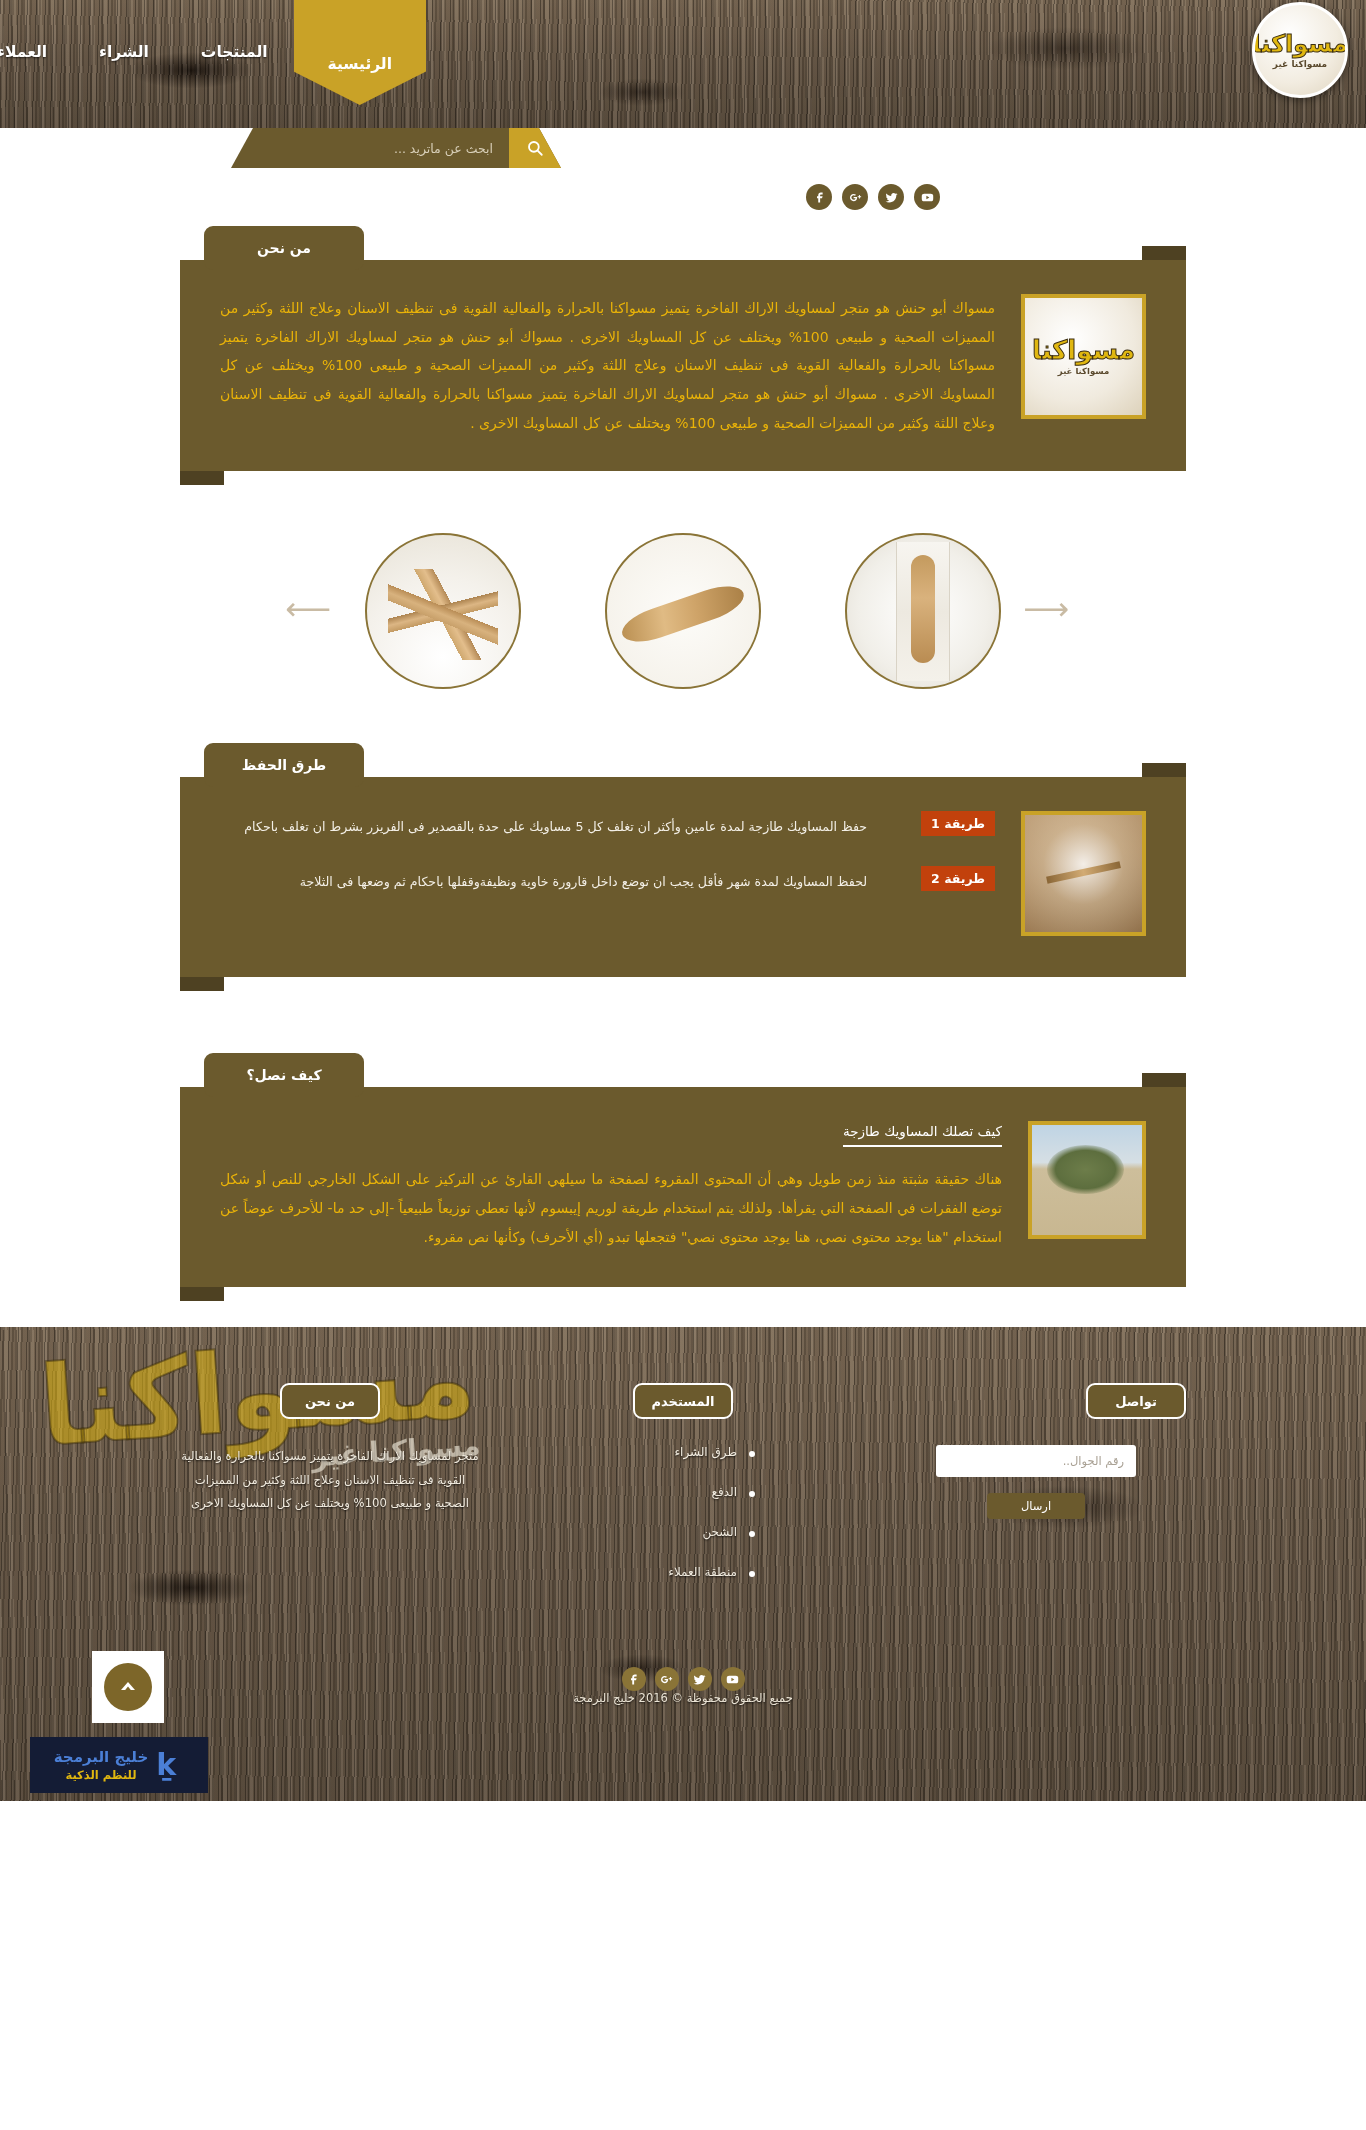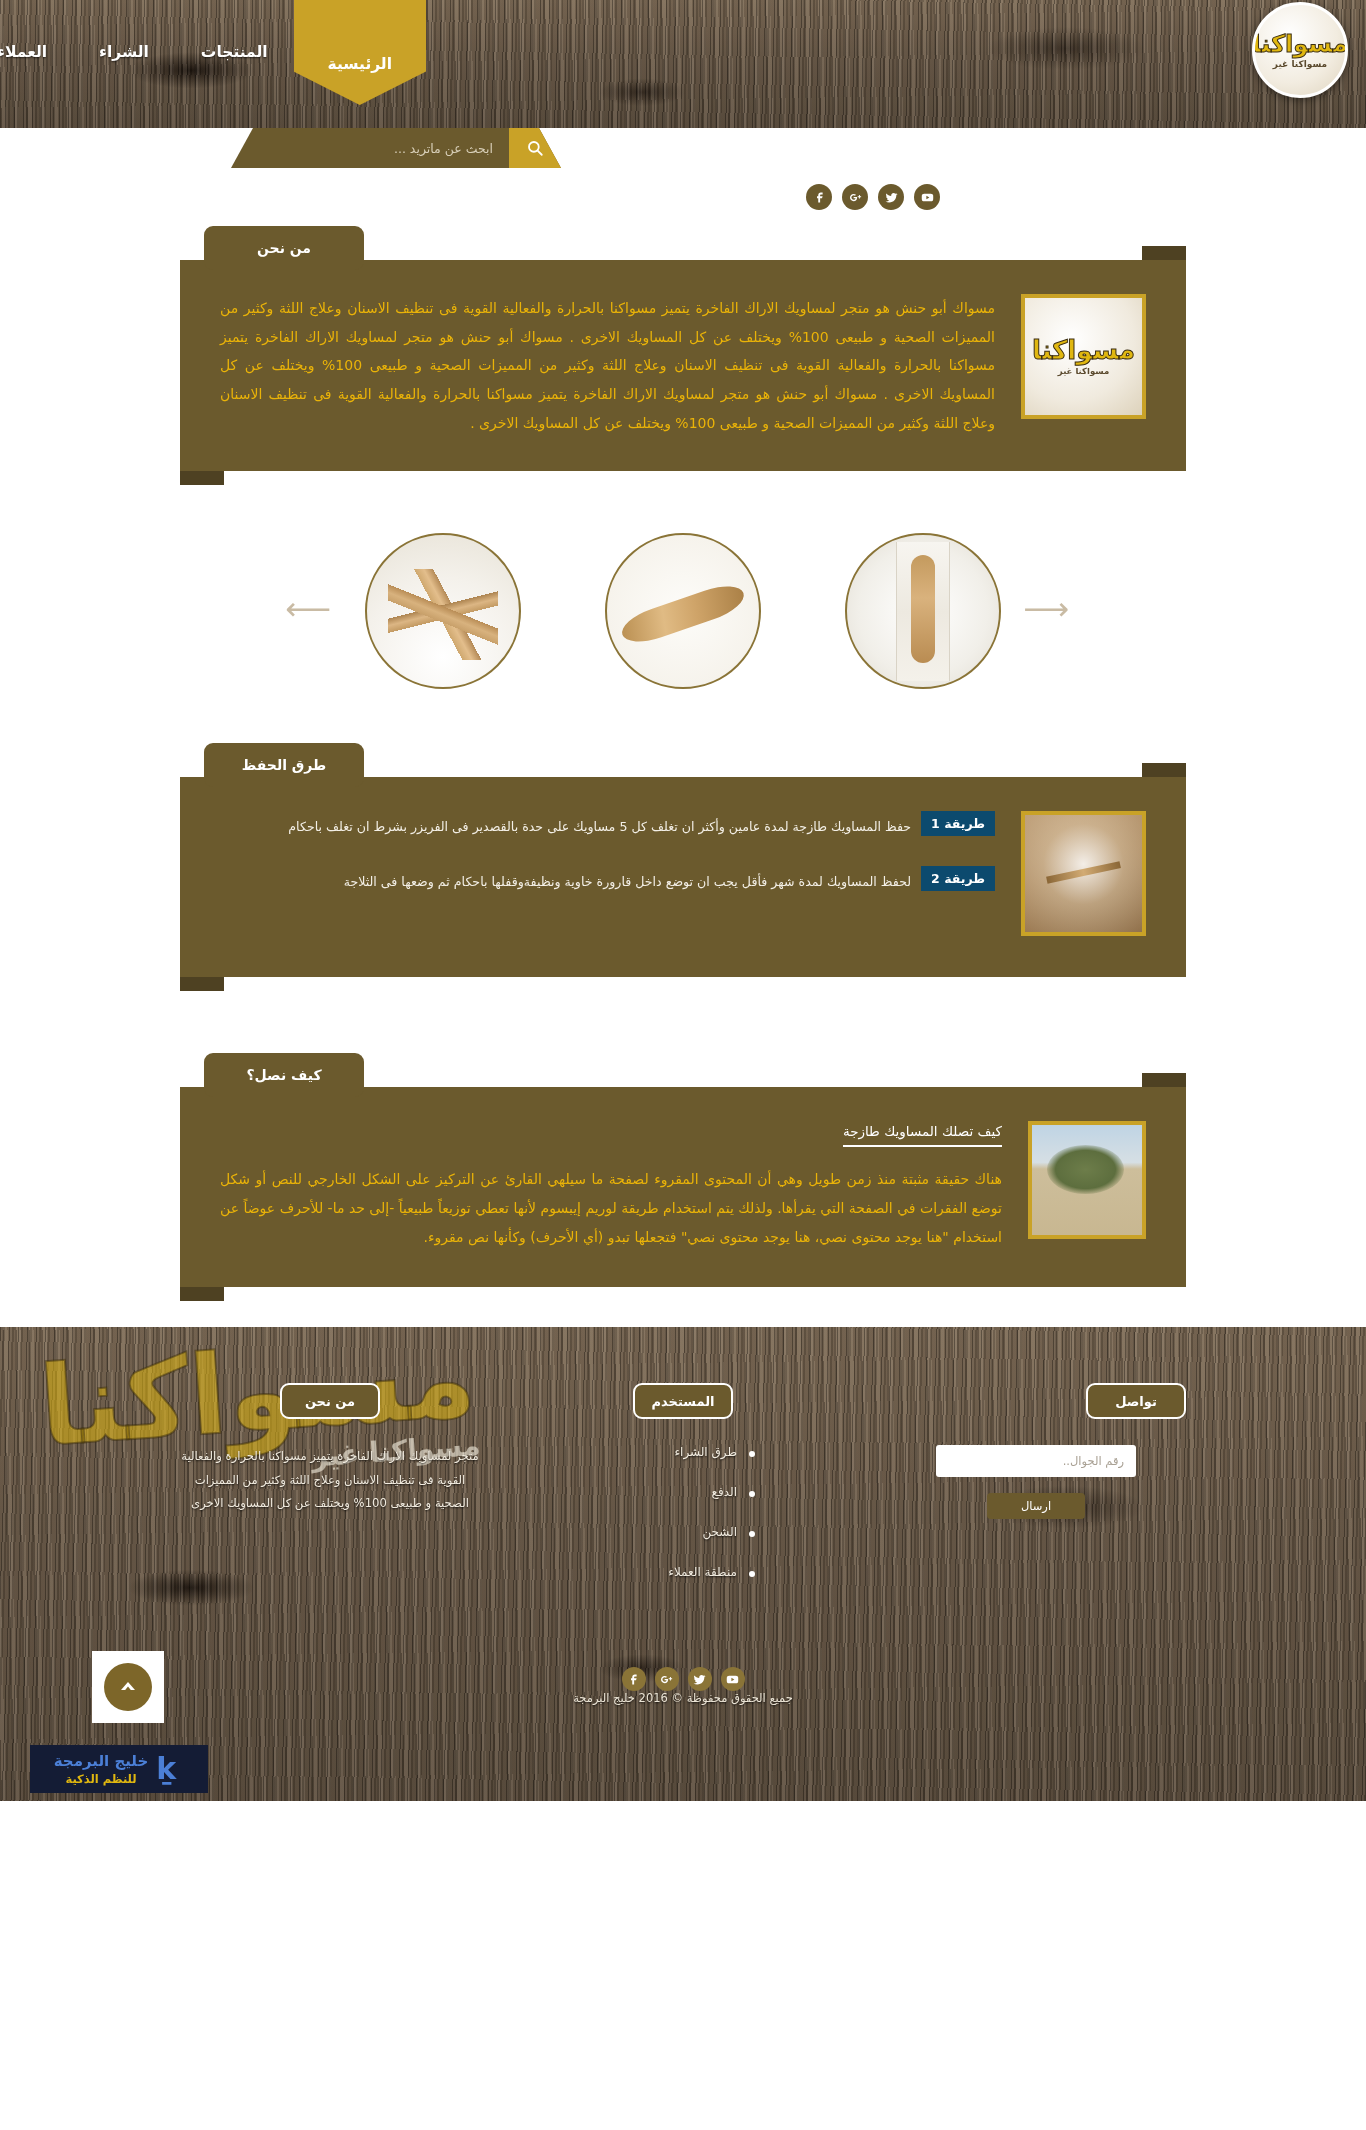--- a/index.html
+++ b/index.html
@@ -168,22 +168,22 @@
   }
   .ci3::before{
     content:""; position:absolute; left:42%; right:42%; top:13%; bottom:16%;
     background:linear-gradient(180deg,#c49a5e 0%, #d9b27d 40%, #b98c52 100%);
     border-radius:30px; z-index:2;
   }
 
   
   .method-row { display:flex; flex-direction:row; align-items:flex-start; gap:10px; margin-bottom:26px; }
   .badge {
-    background:#0c4a6e; color:#fff; font-size:12.5px; font-weight:bold;
-    padding:5px 10px; flex:none; white-space:nowrap;
+    background:#c2410c; color:#fff; font-size:12.5px; font-weight:bold;
+    padding:5px 10px; flex:none; white-space:nowrap;margin-left:44px;
   }
   .method-text { font-size:12.6px; line-height:2.0; color:#f3efe6; padding-top:3px; }
 
   .photo-glass {
     width:125px; height:125px; flex:none; border:4px solid #c9a227;
     background:
       radial-gradient(circle at 50% 42%, rgba(255,255,255,.85) 0%, rgba(216,198,170,.5) 45%, rgba(150,120,85,.35) 100%),
       linear-gradient(160deg,#c9a77e 0%, #b08b5f 45%, #8d6c45 100%);
     position:relative; overflow:hidden;
   }
@@ -270,21 +270,21 @@
     position:absolute; left:92px; bottom:78px; width:72px; height:72px;
     background:#fff; display:flex; align-items:center; justify-content:center; z-index:6;
   }
   .scrolltop .knob {
     width:48px; height:48px; border-radius:50%; background:#7d6629;
     display:flex; align-items:center; justify-content:center; cursor:pointer;
   }
   .scrolltop .knob svg { width:24px; height:24px; fill:#fff; }
 
   .devbadge {
-    position:absolute; left:30px; bottom:8px; width:178px; height:48px;
+    position:absolute; left:30px; bottom:8px; width:178px; height:56px;
     background:#141c35; display:flex; flex-direction:row-reverse;
     align-items:center; justify-content:center; gap:8px; z-index:6; padding:0 8px;
   }
   .devbadge .dtxt { text-align:center; }
   .devbadge .d1 { color:#4b7fd6; font-size:15px; font-weight:bold; letter-spacing:1px; }
   .devbadge .d2 { color:#e0b710; font-size:11.5px; font-weight:bold; margin-top:2px; }
   .devbadge .dlogo {
     color:#4b7fd6; font-size:30px; font-weight:bold; line-height:1;
     border-right:1px solid #3a4straight; padding-right:8px;
   }

